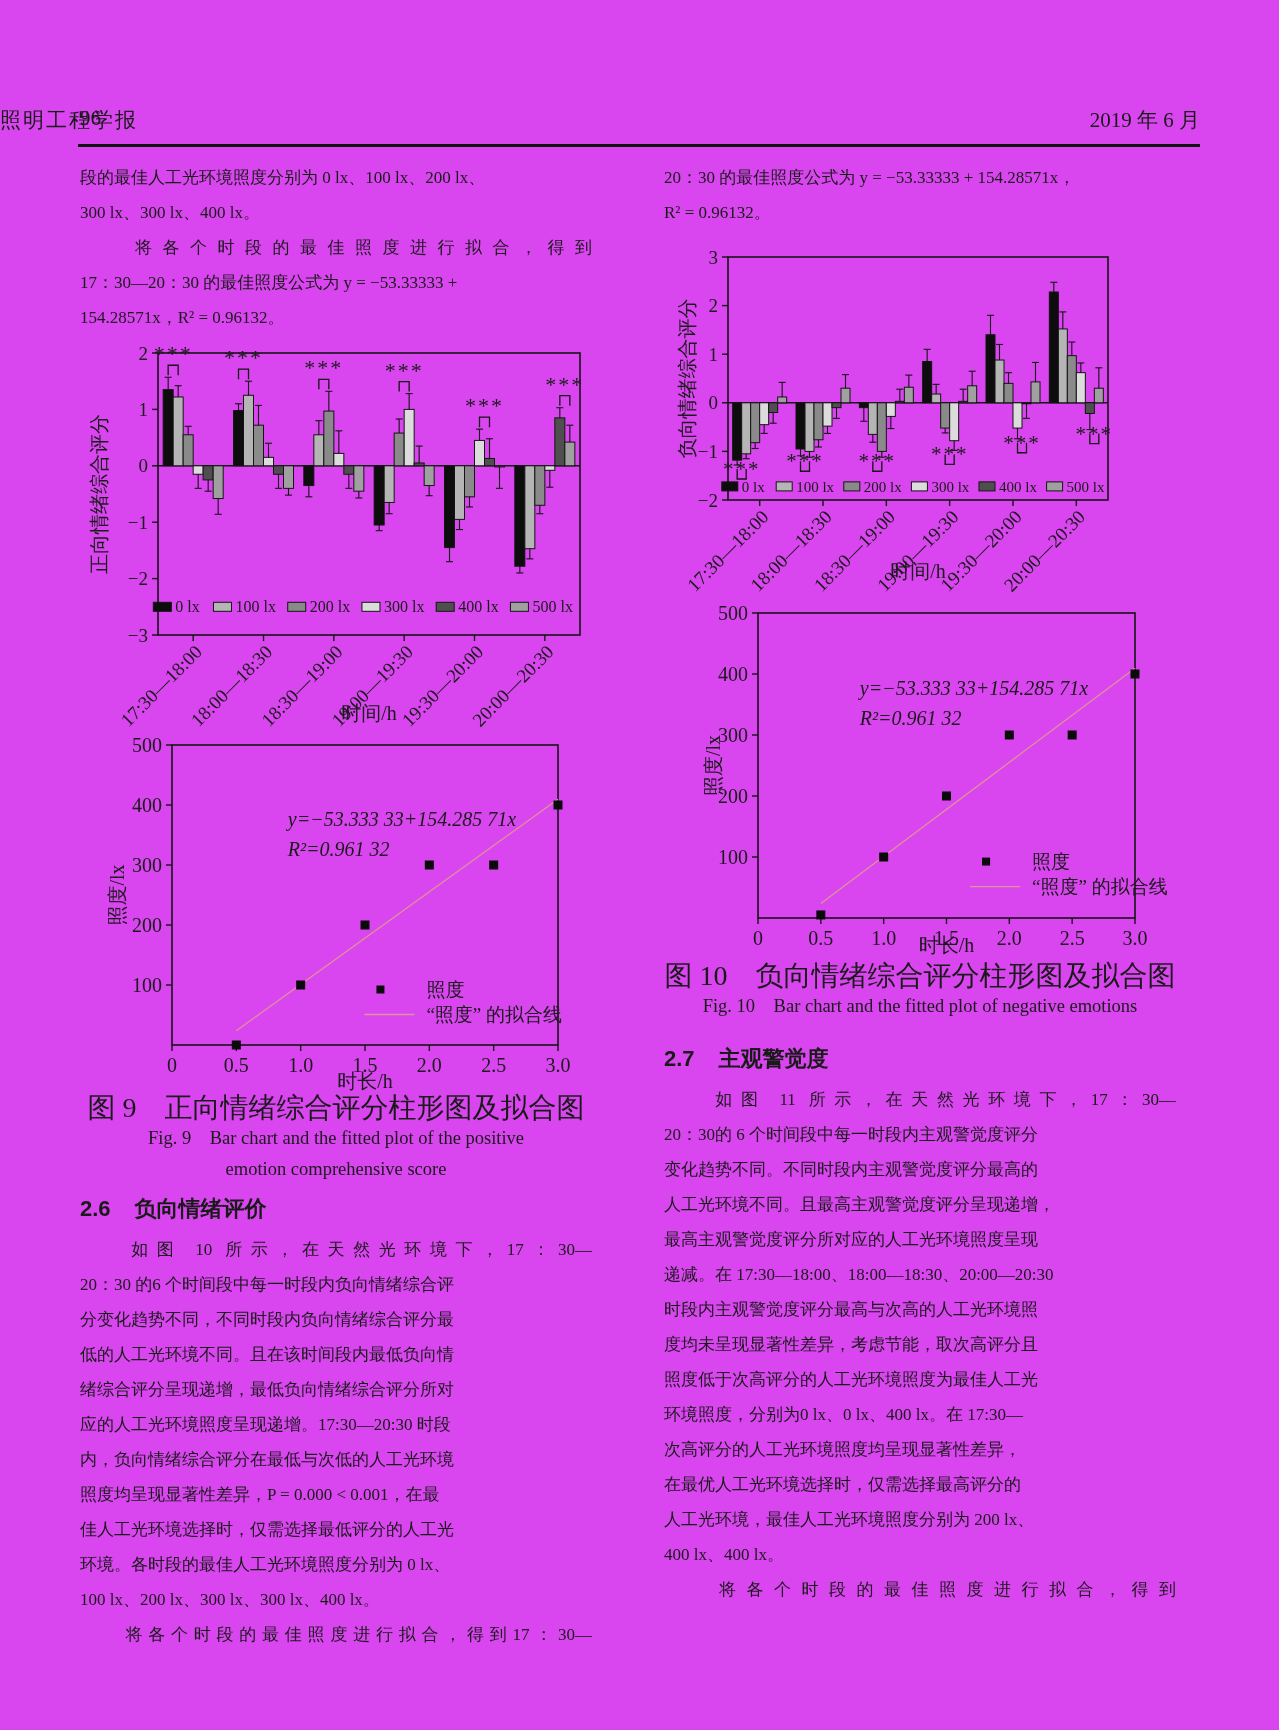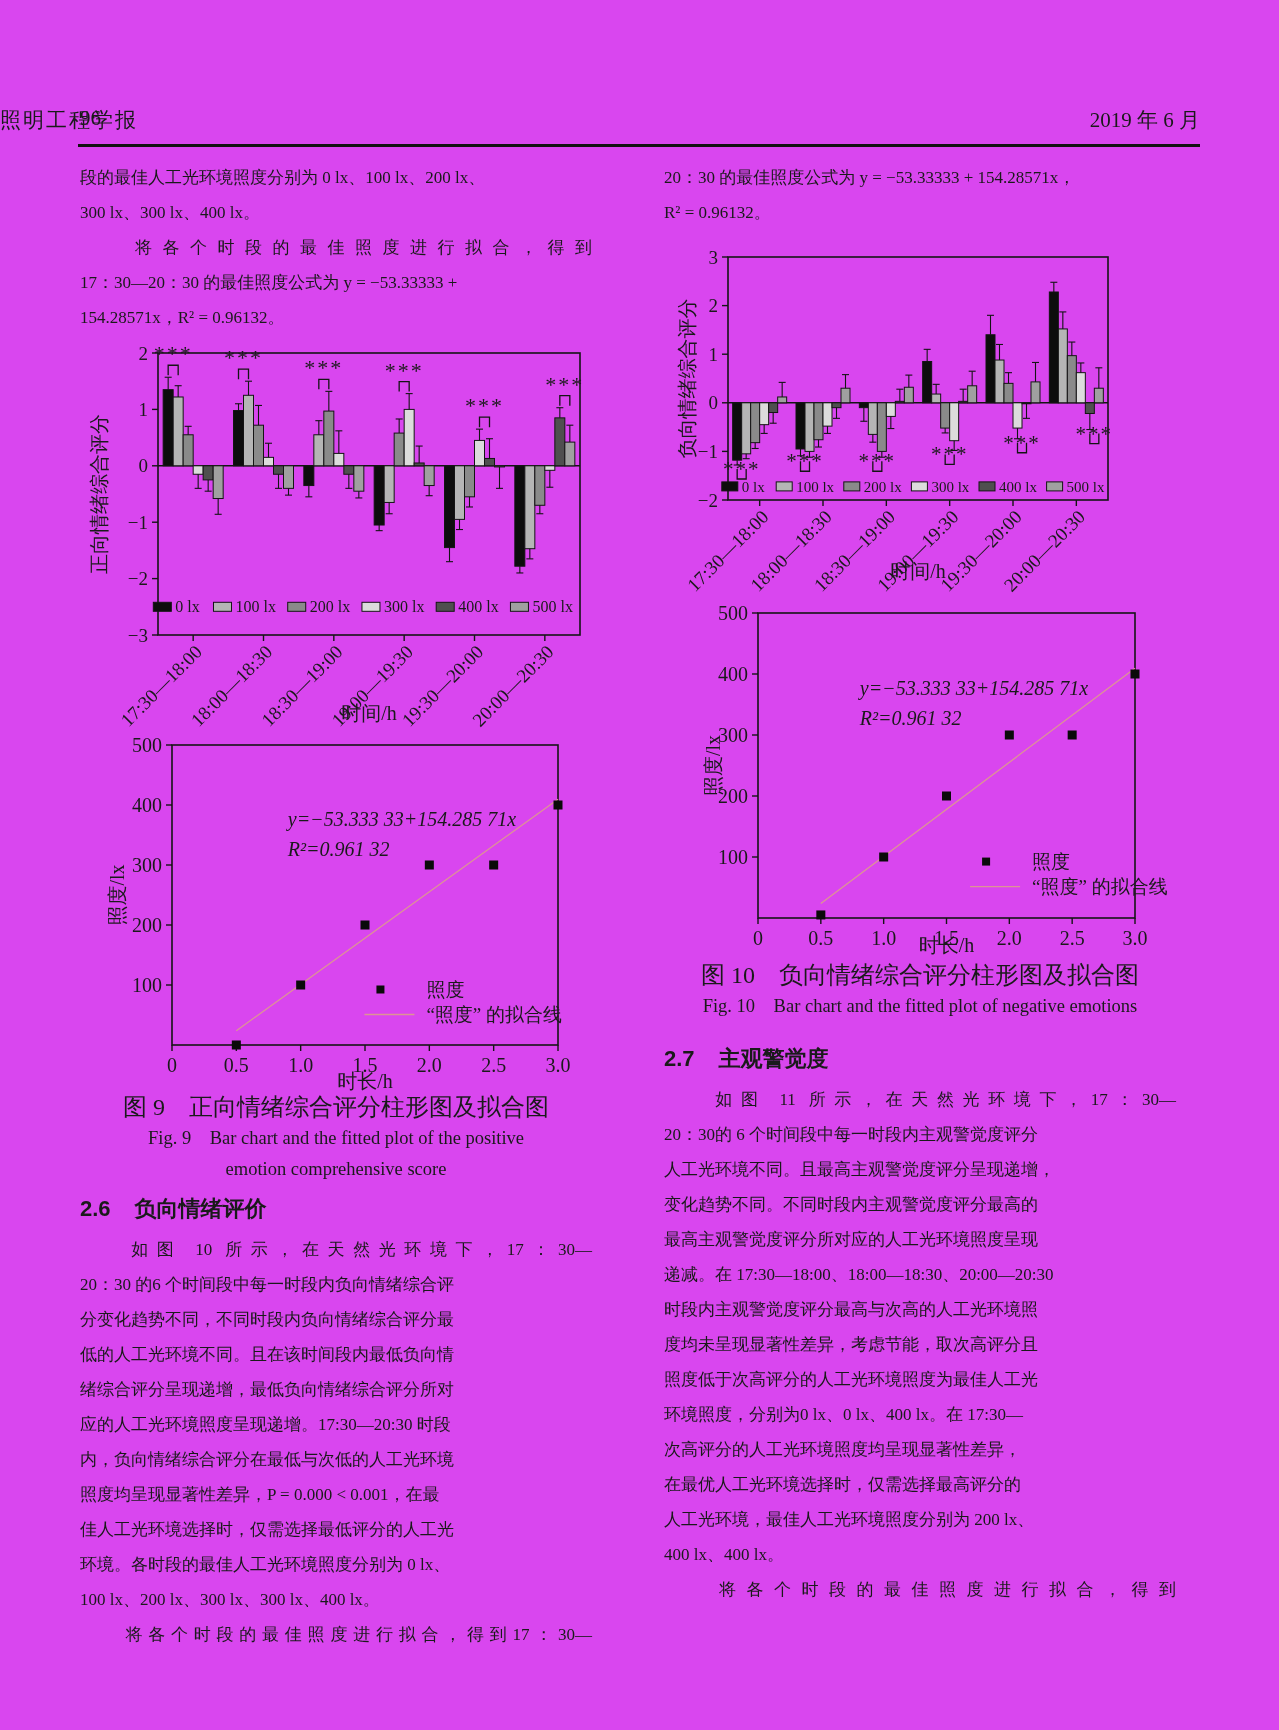--- a/index.html
+++ b/index.html
@@ -5,21 +5,21 @@
   html,body{margin:0;padding:0;background:#d9d9d9;}
   .page{position:relative;width:1279px;height:1730px;background:#d946ef;margin:0 auto;
         font-family:"Liberation Serif","DejaVu Serif",serif;color:#1a1a1a;overflow:hidden;}
   .abs{position:absolute;}
   .hdr{font-size:21px;}
   .rule{position:absolute;left:78px;top:144px;width:1122px;height:3px;background:#111;}
   .col{width:512px;}
   .line{height:35px;line-height:35px;font-size:17px;white-space:nowrap;}
   .line.j{white-space:normal;text-align:justify;text-align-last:justify;}
   .cap{width:512px;text-align:center;}
-  .cap .cn{font-size:24px;line-height:31px;}
+  .cap .cn{font-size:28px;line-height:31px;}
   .cap .en{font-size:18.5px;line-height:31px;}
   .h2{font-family:"Liberation Sans","DejaVu Sans",sans-serif;font-weight:bold;font-size:22px;}
   .h2 .num{margin-right:24px;}
   svg{overflow:visible;display:block;}
   svg text{font-family:"Liberation Serif","DejaVu Serif",serif;fill:#1a1a1a;}
 </style>
 </head>
 <body>
 
 <div class="page">
@@ -484,22 +484,22 @@
     <div class="en">Fig. 10　Bar chart and the fitted plot of negative emotions</div>
   </div>
 
   <div class="abs h2" style="left:664px;top:1044px;">
     <span class="num">2.7</span><span>主观警觉度</span>
   </div>
 
   <div class="abs col" style="left:664px;top:1082px;">
       <div class="line j">　　如图 11 所示，在天然光环境下，17：30—</div>
       <div class="line">20：30的 6 个时间段中每一时段内主观警觉度评分</div>
+      <div class="line">变化趋势不同。不同时段内主观警觉度评分最高的</div>
       <div class="line">人工光环境不同。且最高主观警觉度评分呈现递增，</div>
-      <div class="line">变化趋势不同。不同时段内主观警觉度评分最高的</div>
       <div class="line">最高主观警觉度评分所对应的人工光环境照度呈现</div>
       <div class="line">递减。在 17:30—18:00、18:00—18:30、20:00—20:30</div>
       <div class="line">时段内主观警觉度评分最高与次高的人工光环境照</div>
       <div class="line">度均未呈现显著性差异，考虑节能，取次高评分且</div>
       <div class="line">照度低于次高评分的人工光环境照度为最佳人工光</div>
       <div class="line">环境照度，分别为0 lx、0 lx、400 lx。在 17:30—</div>
       <div class="line">次高评分的人工光环境照度均呈现显著性差异，</div>
       <div class="line">在最优人工光环境选择时，仅需选择最高评分的</div>
       <div class="line">人工光环境，最佳人工光环境照度分别为 200 lx、</div>
       <div class="line">400 lx、400 lx。</div>

